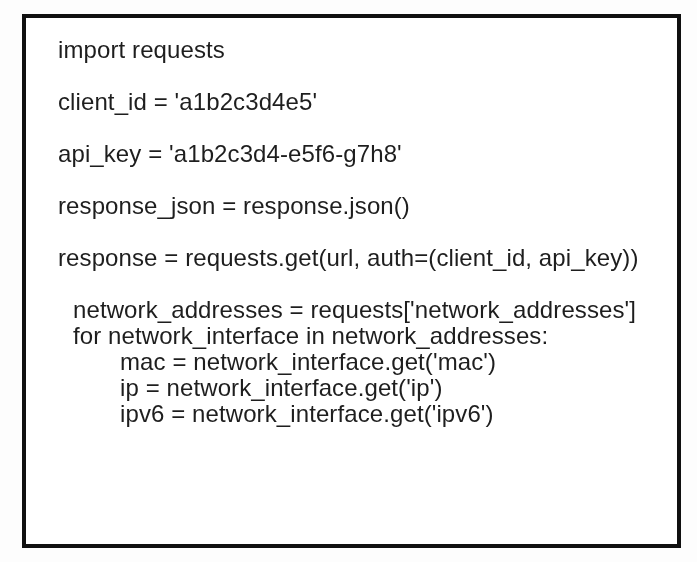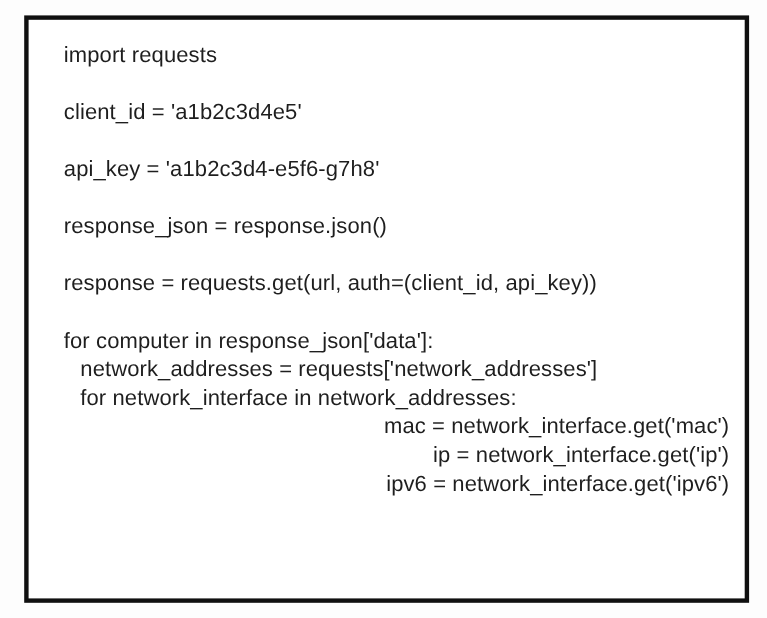--- a/index.html
+++ b/index.html
@@ -19,41 +19,40 @@
     left: 22px;
     top: 14px;
     width: 659px;
     height: 534px;
     box-sizing: border-box;
     border: 4px solid #101010;
     background: #ffffff;
     padding: 19px 14px 0 32px;
   }
   .code-line {
-    font-size: 20px;
+    font-size: 24px;
     line-height: 26px;
     color: #1e1e1e;
     white-space: pre;
     letter-spacing: 0.1px;
   }
   .indent-0 { padding-left: 0; }
   .indent-1 { padding-left: 15px; }
-  .indent-2 { padding-left: 62px; text-align: right; }
+  .indent-2 { padding-left: 62px; }
   .blank-after { margin-bottom: 26px; }
 </style>
 </head>
 <body>
 
 <div class="code-box">
   <div class="code-lines">
       <div class="code-line indent-0 blank-after">import requests</div>
       <div class="code-line indent-0 blank-after">client_id = 'a1b2c3d4e5'</div>
       <div class="code-line indent-0 blank-after">api_key = 'a1b2c3d4-e5f6-g7h8'</div>
       <div class="code-line indent-0 blank-after">response_json = response.json()</div>
       <div class="code-line indent-0 blank-after">response = requests.get(url, auth=(client_id, api_key))</div>
-      <div class="code-line indent-0">for computer in response_json['data']:</div>
       <div class="code-line indent-1">network_addresses = requests['network_addresses']</div>
       <div class="code-line indent-1">for network_interface in network_addresses:</div>
       <div class="code-line indent-2">mac = network_interface.get('mac')</div>
       <div class="code-line indent-2">ip = network_interface.get('ip')</div>
       <div class="code-line indent-2">ipv6 = network_interface.get('ipv6')</div>
     </div>
 </div>
 
 </body></html>

